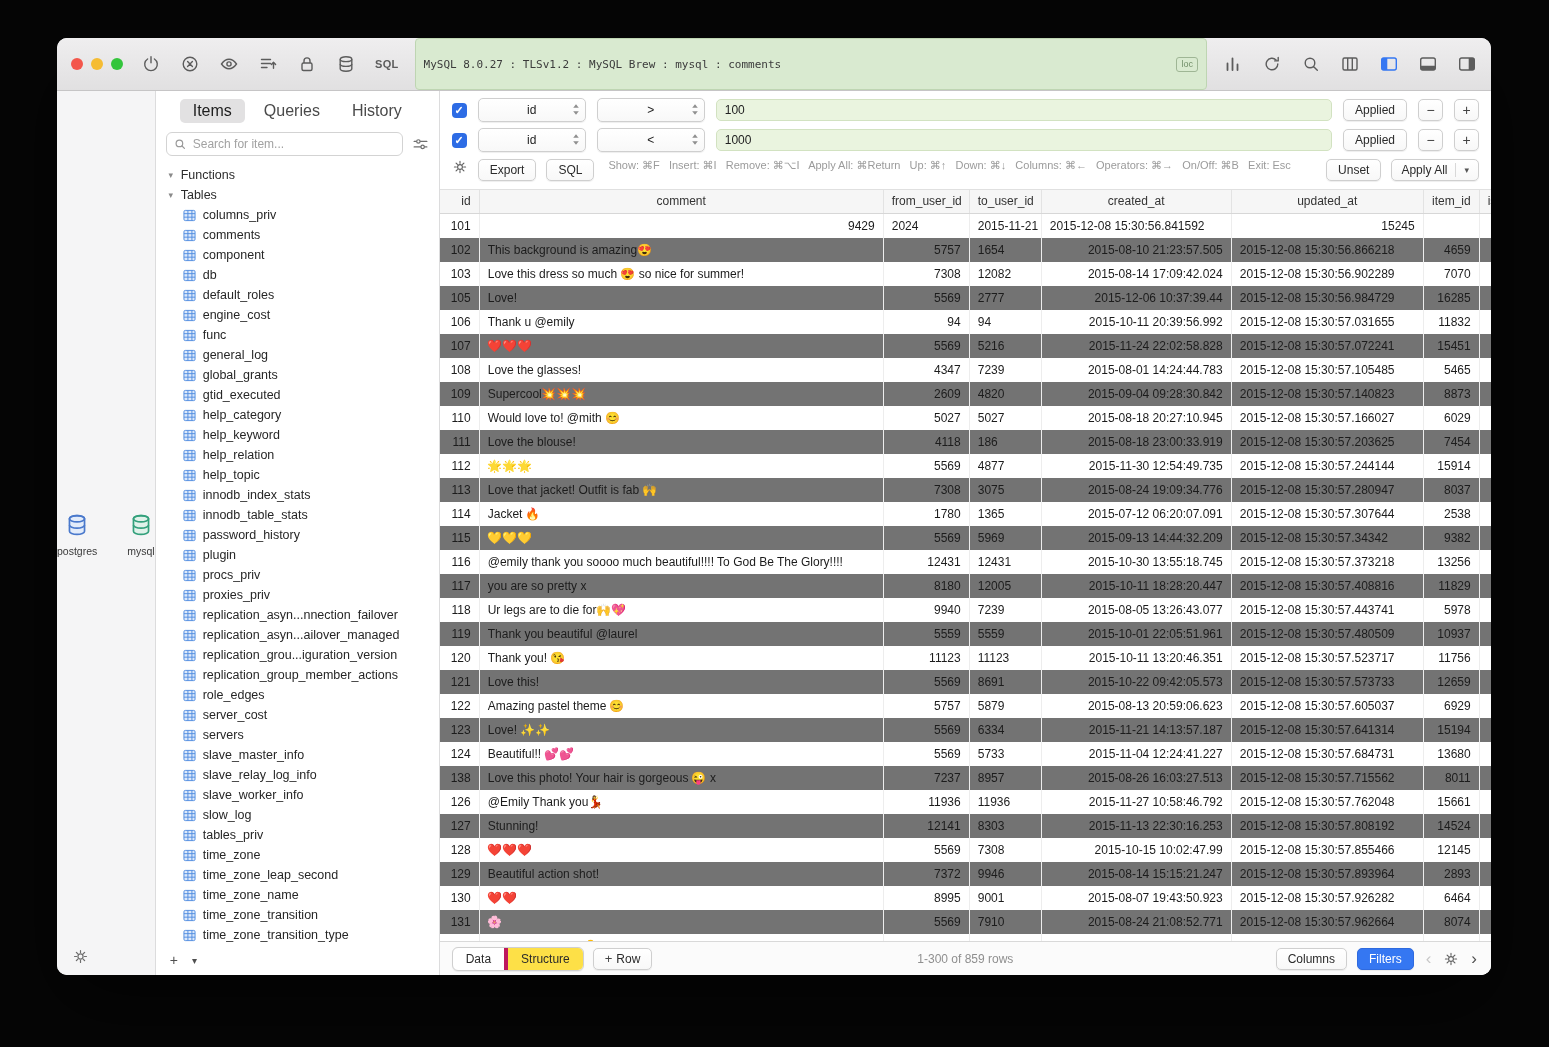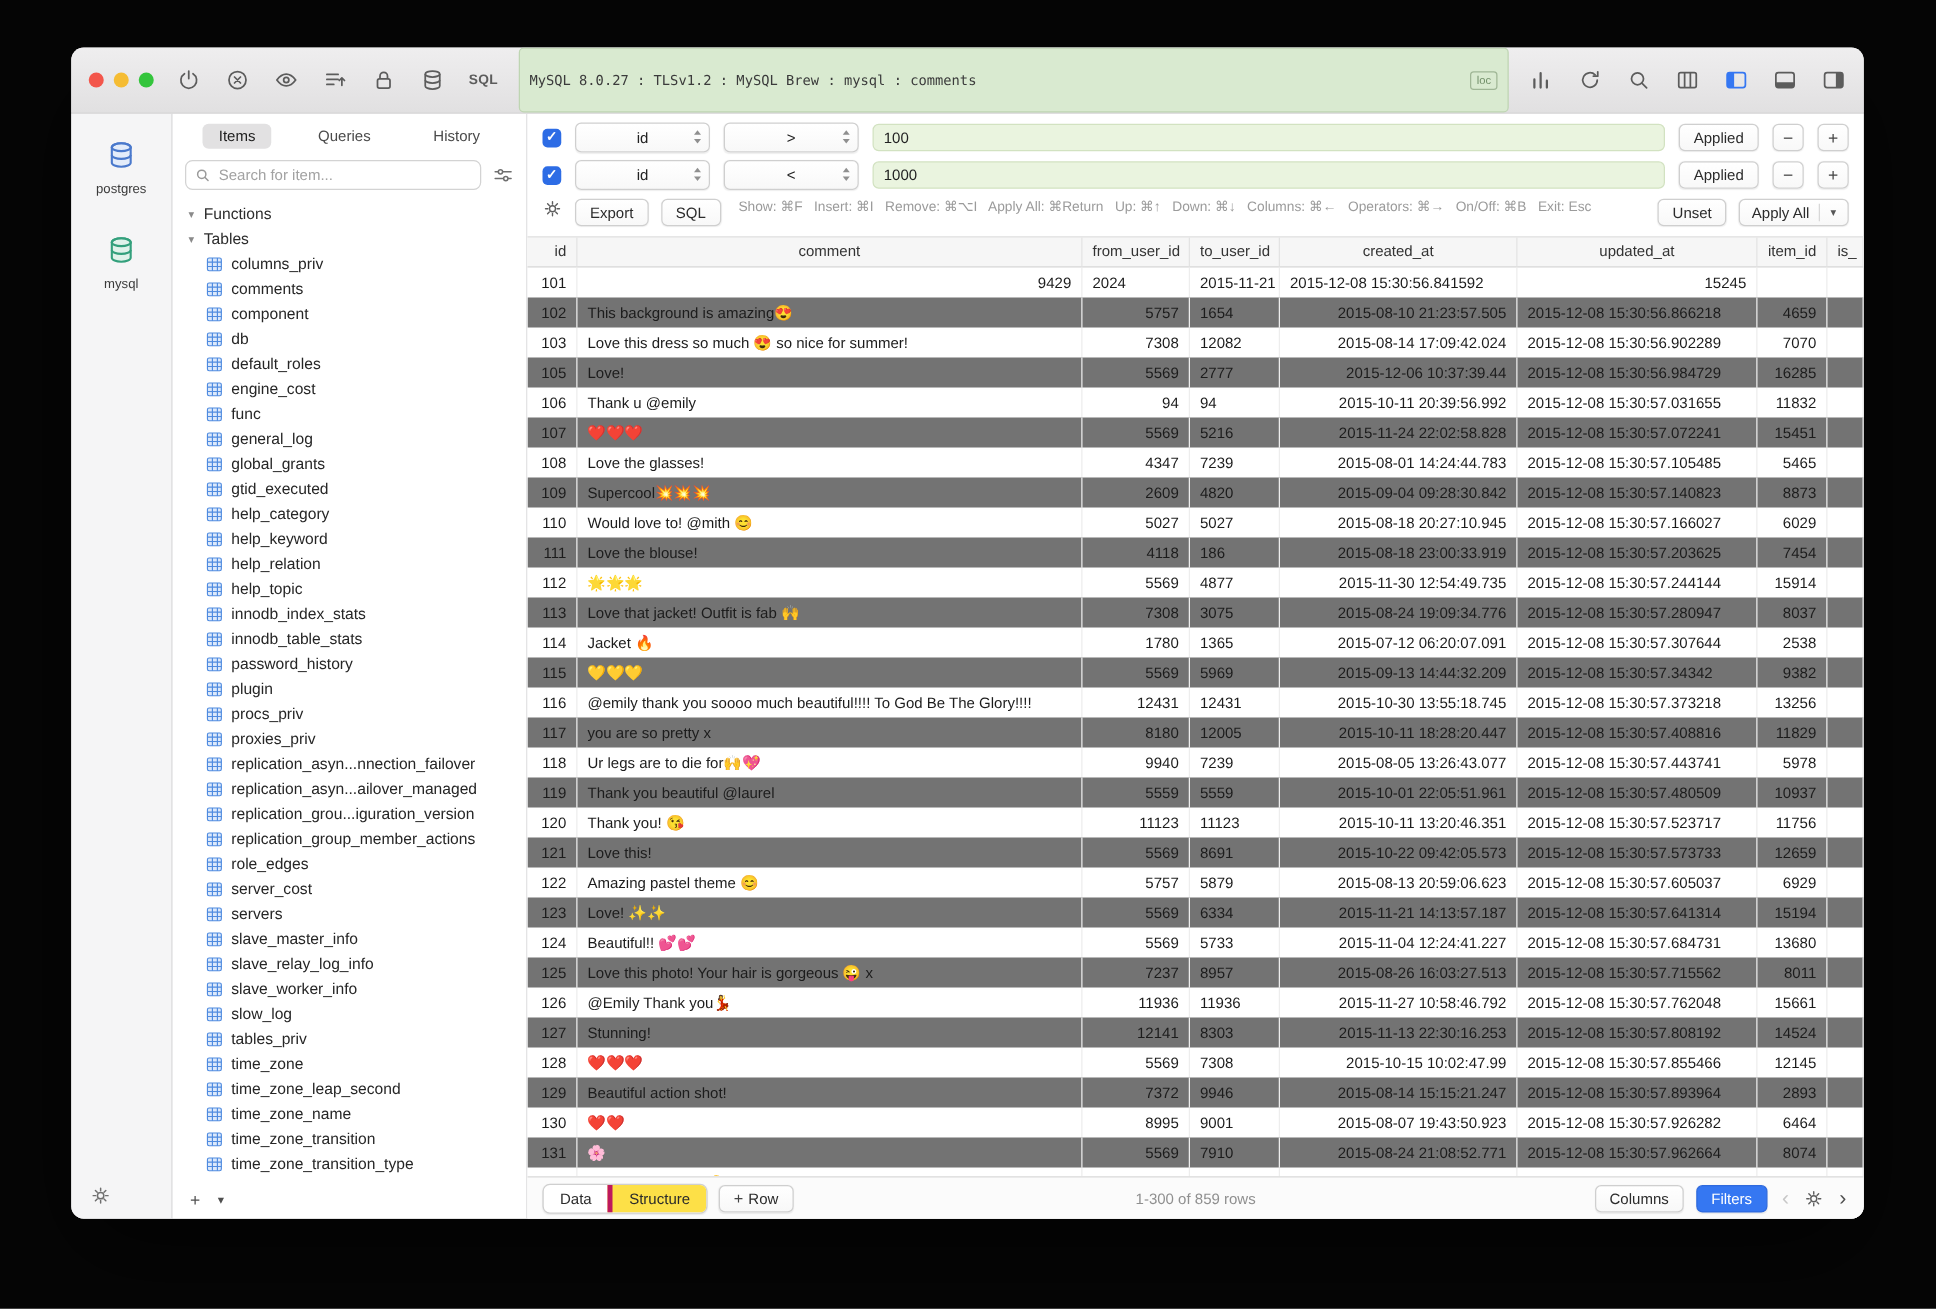--- a/index.html
+++ b/index.html
@@ -14,26 +14,26 @@
   .tb-group{display:flex;align-items:center;gap:19px}
   .tbi{width:20px;height:20px;color:#5c5c5c;display:flex;align-items:center;justify-content:center}
   .tbi.blue{color:#3577f2}
   .sql-label{font-size:11px;font-weight:bold;color:#5c5c5c;letter-spacing:.3px}
   .title-field{flex:1;height:24px;margin:0 16px;background:#d9ead0;border:1px solid #bed5b2;border-radius:4px;display:flex;align-items:center;padding:13px 8px;min-width:0}
   .title-text{font-family:"DejaVu Sans Mono",monospace;font-size:11px;color:#3b3b3b;white-space:nowrap;overflow:hidden}
   .loc-badge{margin-left:auto;font-size:9px;color:#73906a;border:1px solid #9fb695;border-radius:3px;padding:0 4px;line-height:13px}
 
   
   .main{flex:1;display:flex;min-height:0}
-  .conn-sidebar{flex:0 0 80px;background:#f5f5f6;border-right:1px solid #dcdcdd;display:flex;flex-direction:column;align-items:center;padding-top:20px;gap:30px;position:relative}
+  .conn-sidebar{flex:0 0 80px;background:#f5f5f6;border-right:1px solid #dcdcdd;display:flex;flex-direction:row;align-items:center;padding-top:2px;gap:30px;position:relative}
   .conn-item{display:flex;flex-direction:column;align-items:center;gap:5px;font-size:10.5px;color:#3a3a3a}
   .conn-gear{position:absolute;bottom:10px;left:15px;color:#6f6f6f;display:flex}
 
   .left-panel{flex:0 0 283px;border-right:1px solid #dcdcdd;display:flex;flex-direction:column;background:#fff;min-height:0}
-  .tabs{display:flex;align-items:flex-start;justify-content:space-between;padding:8px 24px 4px;font-size:12px;color:#4a4a4a}
+  .tabs{display:flex;align-items:flex-start;justify-content:space-between;padding:8px 24px 4px;font-size:16px;color:#4a4a4a}
   .tab{padding:3px 13px;border-radius:5px;white-space:nowrap}
   .tab.active{background:#e2e1e2;color:#1d1d1d}
   .search-row{display:flex;align-items:center;gap:9px;padding:5px 10px 6px}
   .search-field{flex:1;height:22px;border:1px solid #d3d3d3;border-radius:6px;background:#fff;display:flex;align-items:center;gap:5px;padding:0 7px;color:#9a9a9a}
   .search-field input{border:none;outline:none;flex:1;min-width:0;font-size:12px;color:#000000;background:transparent;font-family:Liberation Sans, sans-serif}
   .search-field input::placeholder{color:#a2a2a2}
   .tune-icon{color:#6f6f6f;display:flex}
   .tree{flex:1;overflow:hidden;font-size:12.5px;color:#262626;padding-top:3px}
   .tree-group{display:flex;align-items:center;gap:5px;height:20px;padding:0 10px;color:#2c2c2c}
   .disclosure{color:#8a8a8a;font-size:9px;width:10px;text-align:center}
@@ -894,21 +894,21 @@
             <div class="tcell a-r">124</div>
             <div class="tcell a-l">Beautiful!! 💕💕</div>
             <div class="tcell a-r">5569</div>
             <div class="tcell a-l">5733</div>
             <div class="tcell a-r">2015-11-04 12:24:41.227</div>
             <div class="tcell a-l">2015-12-08 15:30:57.684731</div>
             <div class="tcell a-r">13680</div>
             <div class="tcell a-l"></div>
           </div>
           <div class="grid-row grid-cols alt">
-            <div class="tcell a-r">125</div>
+            <div class="tcell a-r">138</div>
             <div class="tcell a-l">Love this photo! Your hair is gorgeous 😜 x</div>
             <div class="tcell a-r">7237</div>
             <div class="tcell a-l">8957</div>
             <div class="tcell a-r">2015-08-26 16:03:27.513</div>
             <div class="tcell a-l">2015-12-08 15:30:57.715562</div>
             <div class="tcell a-r">8011</div>
             <div class="tcell a-l"></div>
           </div>
           <div class="grid-row grid-cols">
             <div class="tcell a-r">126</div>

